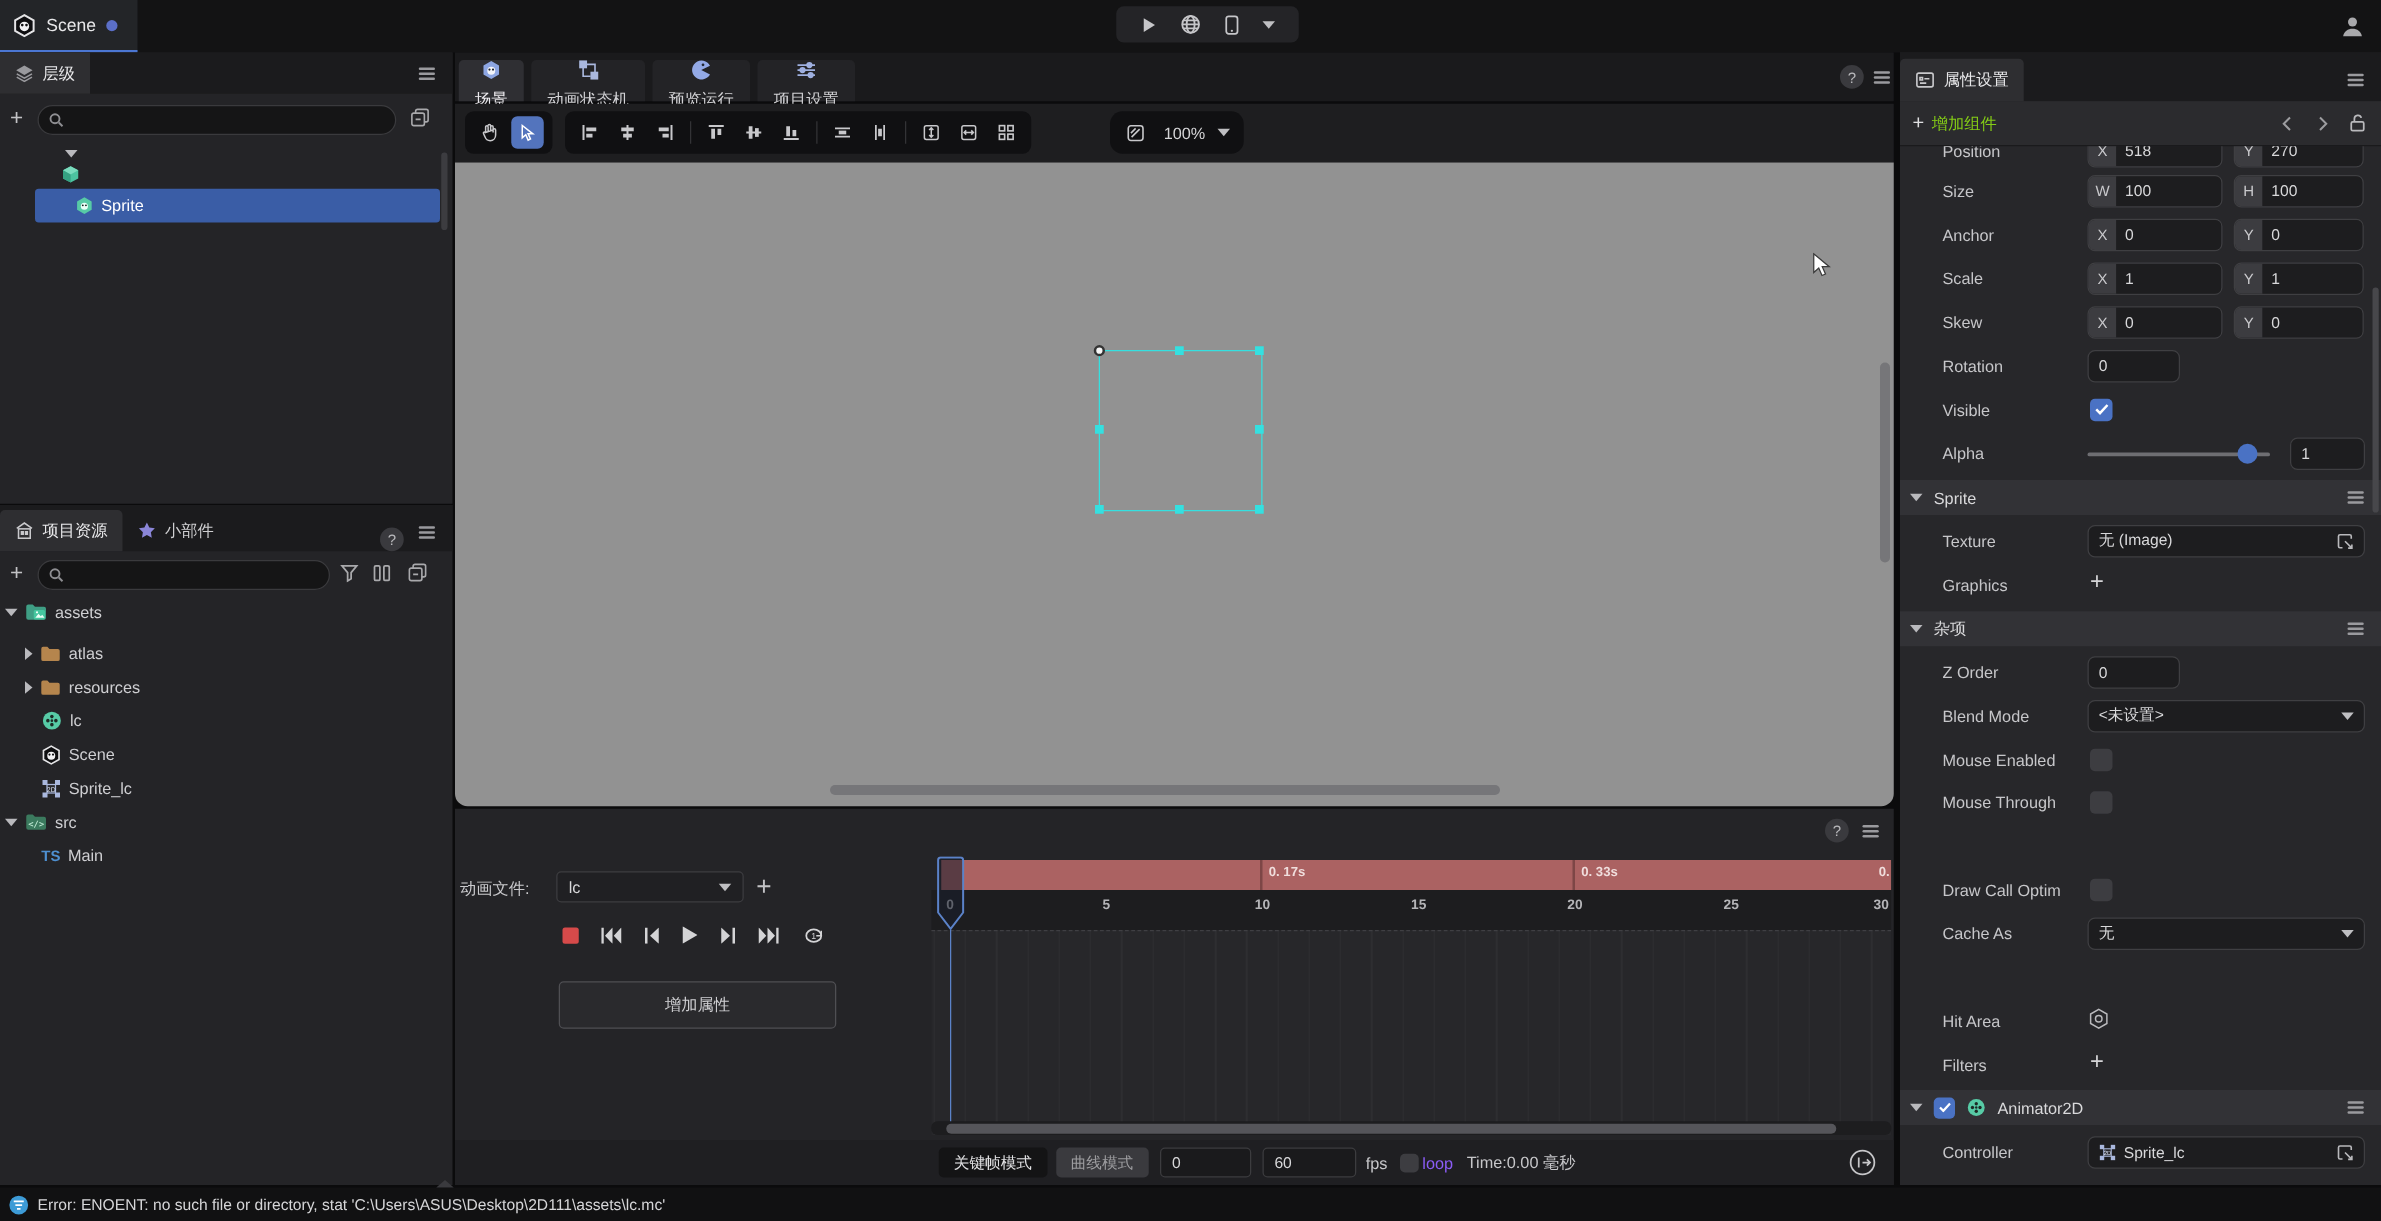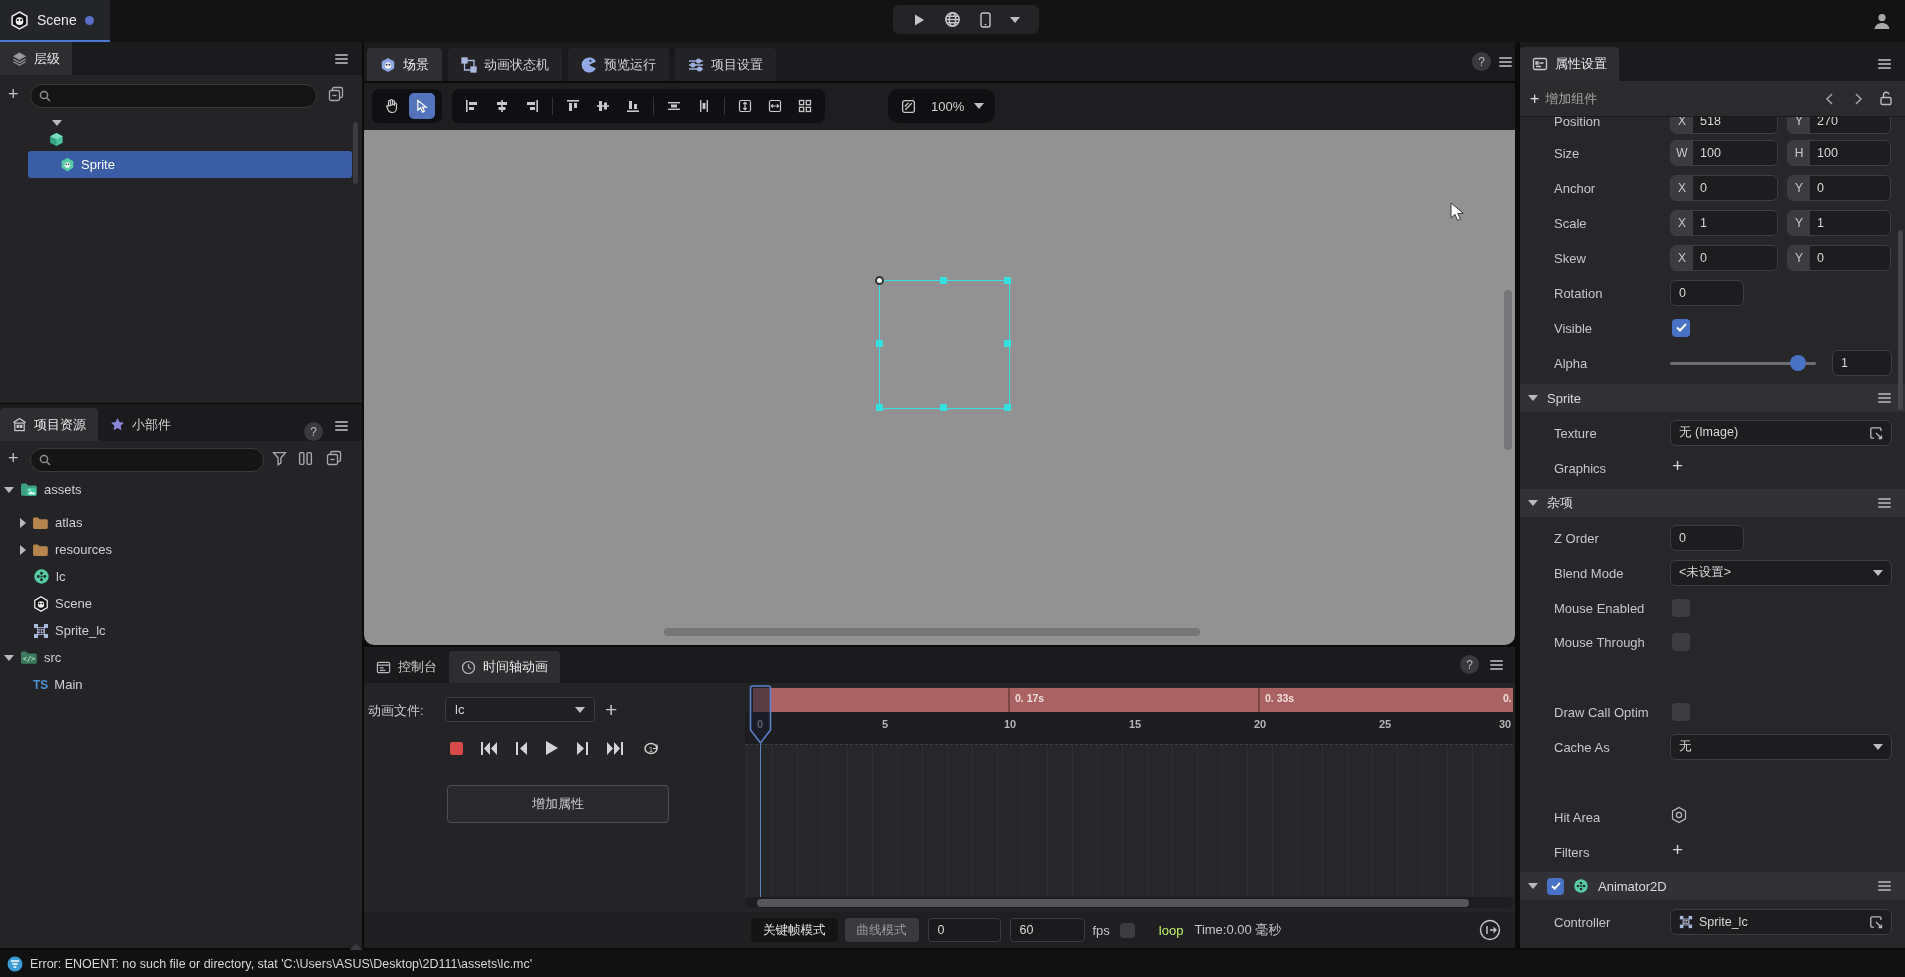--- a/index.html
+++ b/index.html
@@ -32,21 +32,21 @@
   .plusbtn{color:#c2c2c5;font-size:18px;line-height:1;}
 
   
   .trow{position:absolute;height:27px;display:flex;align-items:center;gap:6px;color:#cfcfd2;font-size:13px;white-space:nowrap;}
   .trow.selected{background:#3a5da6;border-radius:3px;color:#fff;}
   .tri-down{width:0;height:0;border-left:5px solid transparent;border-right:5px solid transparent;border-top:6px solid #b9b9bd;}
   .tri-right{width:0;height:0;border-top:5px solid transparent;border-bottom:5px solid transparent;border-left:6px solid #b9b9bd;}
 
   
   .ctabs{background:#1a1a1c;display:flex;align-items:flex-end;gap:6px;padding-left:3px;box-sizing:border-box;}
-  .ctab{height:33px;display:flex;align-items:center;gap:7px;padding:0 13px;background:#232326;border-radius:4px 4px 0 0;color:#d2d2d5;}
+  .ctab{height:33px;display:flex;align-items:center;gap:7px;padding:0 13px;background:#232326;border-radius:4px 4px 0 0;color:#d2d2d5;flex-direction:column;}
   .ctab.active{background:#2f2f33;color:#eceaee;}
   .toolbar{background:#1e1e20;}
   .tgroup{position:absolute;top:6px;height:34px;background:#101012;border-radius:7px;display:flex;align-items:center;gap:4px;padding:0 7px;}
   .tbtn{width:26px;height:26px;border-radius:5px;display:flex;align-items:center;justify-content:center;}
   .tbtn.active{background:#5374bd;}
   .tsep{width:1px;height:18px;background:#333336;margin:0 3px;}
   .caret{width:0;height:0;border-left:5px solid transparent;border-right:5px solid transparent;border-top:6px solid #bfbfc2;}
 
   
   .canvas{background:#929292;border-radius:0 0 10px 10px;overflow:hidden;}
@@ -505,40 +505,20 @@
       <svg width="15" height="21" viewBox="0 0 15 21">
           <path d="M1 1v15l4-3.6 2.6 6 2.8-1.2-2.6-5.8h5.6z" fill="#ffffff" stroke="#3a3a3a" stroke-width="1"></path>
         </svg>
     </span>
 
     <div class="scroll-thumb" style="left:300px;top:498px;width:536px;height:8px;"></div>
     <div class="scroll-thumb" style="left:1140px;top:160px;width:8px;height:160px;"></div>
   </div>
 
   <div class="abs panel" style="left:364px;top:647px;width:1151px;height:301px;"></div>
-  <div class="abs phead" style="left:364px;top:647px;width:1151px;height:36px;display:flex;align-items:flex-end;">
-    <div class="ptab" style="height:32px;">
-      <span class="ic">
-        <svg width="15" height="15" viewBox="0 0 16 16" fill="none" stroke="#b9b9bc" stroke-width="1.3">
-            <rect x="1.5" y="2.5" width="13" height="11" rx="1.5"></rect>
-            <path d="M1.5 5.5h13M4 8.5h4M4 11h6"></path>
-          </svg>
-      </span>
-      <span>控制台</span>
-    </div>
-    <div class="ptab active" style="height:32px;border-radius:4px 4px 0 0;">
-      <span class="ic">
-        <svg width="15" height="15" viewBox="0 0 16 16" fill="none" stroke="#b9b9bc" stroke-width="1.3">
-            <circle cx="8" cy="8" r="6.4"></circle>
-            <path d="M8 4.4V8l2.6 1.6"></path>
-          </svg>
-      </span>
-      <span>时间轴动画</span>
-    </div>
-  </div>
   <span class="abs help-dot" style="left:1460px;top:655px;">?</span>
   <span class="abs ic burger" style="left:1490px;top:658px;">
       <span>
         <i></i>
         <i></i>
         <i></i>
       </span>
     </span>
 
   <span class="abs tl-left-label" style="left:368px;top:702px;">动画文件:</span>
@@ -635,21 +615,21 @@
       <span>曲线模式</span>
     </div>
     <div class="num-input" style="margin-left:9px;width:73px;">
       <span>0</span>
     </div>
     <div class="num-input" style="margin-left:9px;width:75px;">
       <span>60</span>
     </div>
     <span style="margin-left:8px;color:#c6c6c9;">fps</span>
     <span style="margin-left:10px;width:15px;height:15px;border-radius:4px;background:#3d3d41;display:inline-block;"></span>
-    <span style="margin-left:24px;color:#bef264;">loop</span>
+    <span style="margin-left:3px;color:#8b5cf6;">loop</span>
     <span style="margin-left:11px;color:#c6c6c9;">Time:0.00 毫秒</span>
     <span class="ic" style="margin-left:auto;margin-right:14px;">
       <svg width="22" height="22" viewBox="0 0 22 22" fill="none" stroke="#c6c6c9" stroke-width="1.4">
           <circle cx="11" cy="11" r="9.5"></circle>
           <path d="M8 7V15M11 11h6M14.5 8.5 17 11l-2.5 2.5"></path>
         </svg>
     </span>
   </div>
 
   <div class="abs rpanel" style="left:1520px;top:42px;width:385px;height:906px;"></div>
@@ -666,21 +646,21 @@
     <span class="ic burger" style="margin-left:auto;margin-right:14px;margin-bottom:10px;">
         <span>
           <i></i>
           <i></i>
           <i></i>
         </span>
       </span>
   </div>
   <div class="abs" style="left:1520px;top:81px;width:385px;height:36px;background:#2b2b2e;border-bottom:1px solid #1a1a1c;display:flex;align-items:center;box-sizing:border-box;">
     <span style="margin-left:10px;color:#e0e0e2;font-size:16px;">+</span>
-    <span style="margin-left:6px;color:#a3a3a3;">增加组件</span>
+    <span style="margin-left:6px;color:#84cc16;">增加组件</span>
     <span class="ic" style="margin-left:auto;">
         <svg width="14" height="14" viewBox="0 0 14 14" fill="none" stroke="#9d9da0" stroke-width="1.6">
           <path d="M9 2 4 7l5 5"></path>
         </svg>
       </span>
     <span class="ic" style="margin-left:14px;">
         <svg width="14" height="14" viewBox="0 0 14 14" fill="none" stroke="#9d9da0" stroke-width="1.6">
           <path d="M5 2l5 5-5 5"></path>
         </svg>
       </span>

